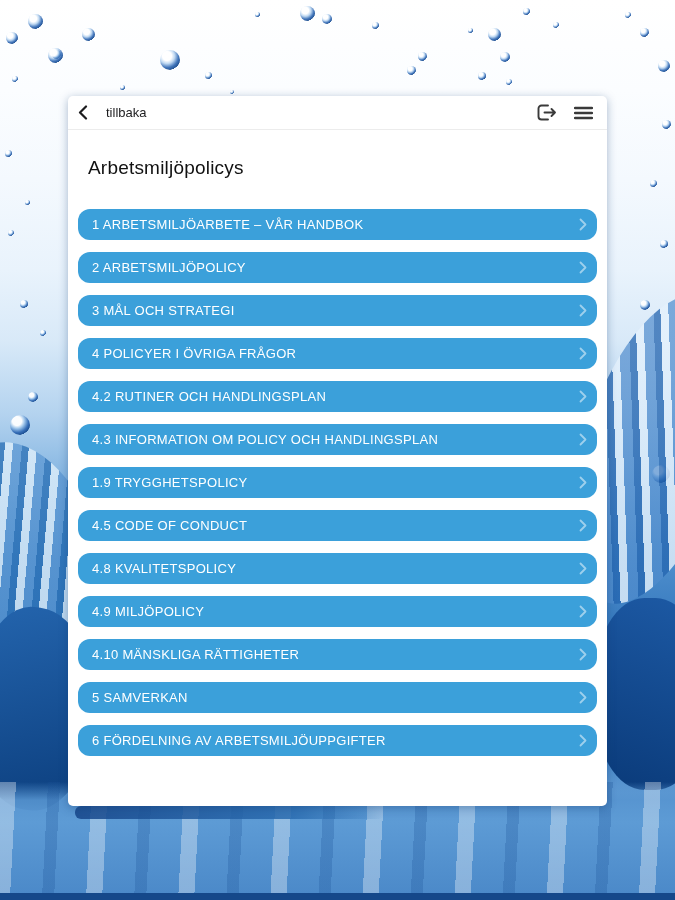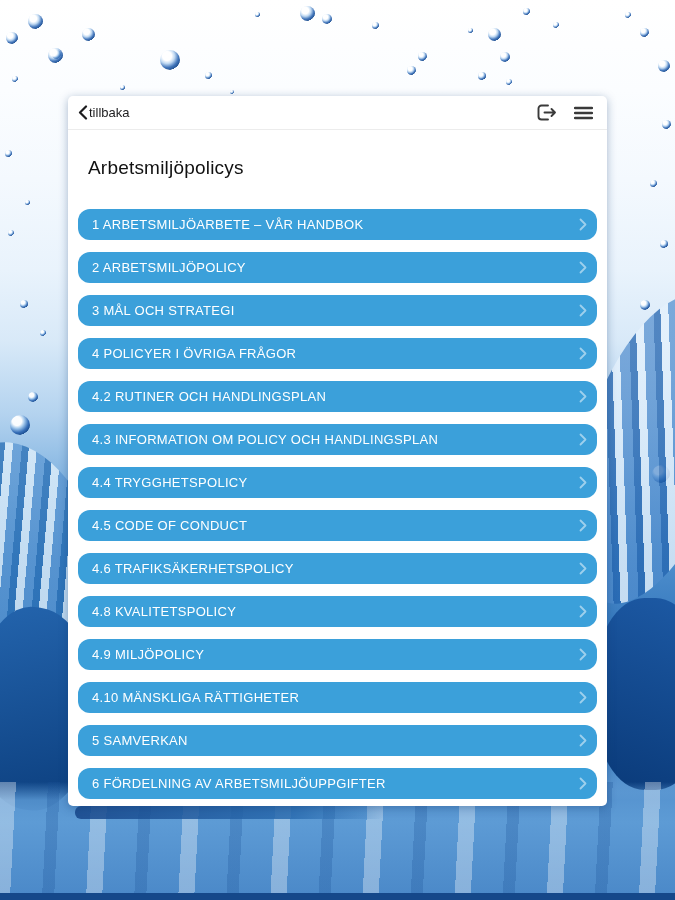--- a/index.html
+++ b/index.html
@@ -71,21 +71,21 @@
   .card{
     position:absolute;left:68px;top:96px;width:539px;height:710px;
     background:#ffffff;border-radius:5px;
     box-shadow:0 2px 10px rgba(15,55,105,.35);
   }
   .card-header{
     height:33px;display:flex;align-items:center;
     padding:0 14px 0 10px;border-bottom:1px solid #ececec;
   }
   .back-button{
-    display:flex;align-items:flex-end;gap:1px;cursor:pointer;
+    display:flex;align-items:flex-end;gap:18px;cursor:pointer;
     color:#1c1c1e;font-size:13px;background:none;border:none;padding:0;
     font-family:"Liberation Sans", sans-serif;
   }
   .header-actions{margin-left:auto;display:flex;align-items:center;gap:17px;}
   .icon-button{background:none;border:none;padding:0;cursor:pointer;display:flex;align-items:center;}
   .page-title{
     margin:27px 0 30px 20px;font-size:19px;font-weight:400;color:#111;
     letter-spacing:.2px;line-height:22px;
   }
   .policy-list{padding:0 10px;}
@@ -216,39 +216,33 @@
   </div>
 
   <div class="policy-item">
     <span class="policy-label">4.3 INFORMATION OM POLICY OCH HANDLINGSPLAN</span>
     <svg class="chev" width="8" height="13" viewBox="0 0 8 13">
       <path d="M1.5 1.5 L6.5 6.5 L1.5 11.5" fill="none" stroke="rgba(255,255,255,0.5)" stroke-width="1.8" stroke-linecap="round" stroke-linejoin="round"></path>
     </svg>
   </div>
 
   <div class="policy-item">
-    <span class="policy-label">4.4 TRYGGHETSPOLICY</span>
+    <span class="policy-label">1.9 TRYGGHETSPOLICY</span>
     <svg class="chev" width="8" height="13" viewBox="0 0 8 13">
       <path d="M1.5 1.5 L6.5 6.5 L1.5 11.5" fill="none" stroke="rgba(255,255,255,0.5)" stroke-width="1.8" stroke-linecap="round" stroke-linejoin="round"></path>
     </svg>
   </div>
 
   <div class="policy-item">
     <span class="policy-label">4.5 CODE OF CONDUCT</span>
     <svg class="chev" width="8" height="13" viewBox="0 0 8 13">
       <path d="M1.5 1.5 L6.5 6.5 L1.5 11.5" fill="none" stroke="rgba(255,255,255,0.5)" stroke-width="1.8" stroke-linecap="round" stroke-linejoin="round"></path>
     </svg>
   </div>
 
-  <div class="policy-item">
-    <span class="policy-label">4.6 TRAFIKSÄKERHETSPOLICY</span>
-    <svg class="chev" width="8" height="13" viewBox="0 0 8 13">
-      <path d="M1.5 1.5 L6.5 6.5 L1.5 11.5" fill="none" stroke="rgba(255,255,255,0.5)" stroke-width="1.8" stroke-linecap="round" stroke-linejoin="round"></path>
-    </svg>
-  </div>
 
   <div class="policy-item">
     <span class="policy-label">4.8 KVALITETSPOLICY</span>
     <svg class="chev" width="8" height="13" viewBox="0 0 8 13">
       <path d="M1.5 1.5 L6.5 6.5 L1.5 11.5" fill="none" stroke="rgba(255,255,255,0.5)" stroke-width="1.8" stroke-linecap="round" stroke-linejoin="round"></path>
     </svg>
   </div>
 
   <div class="policy-item">
     <span class="policy-label">4.9 MILJÖPOLICY</span>

